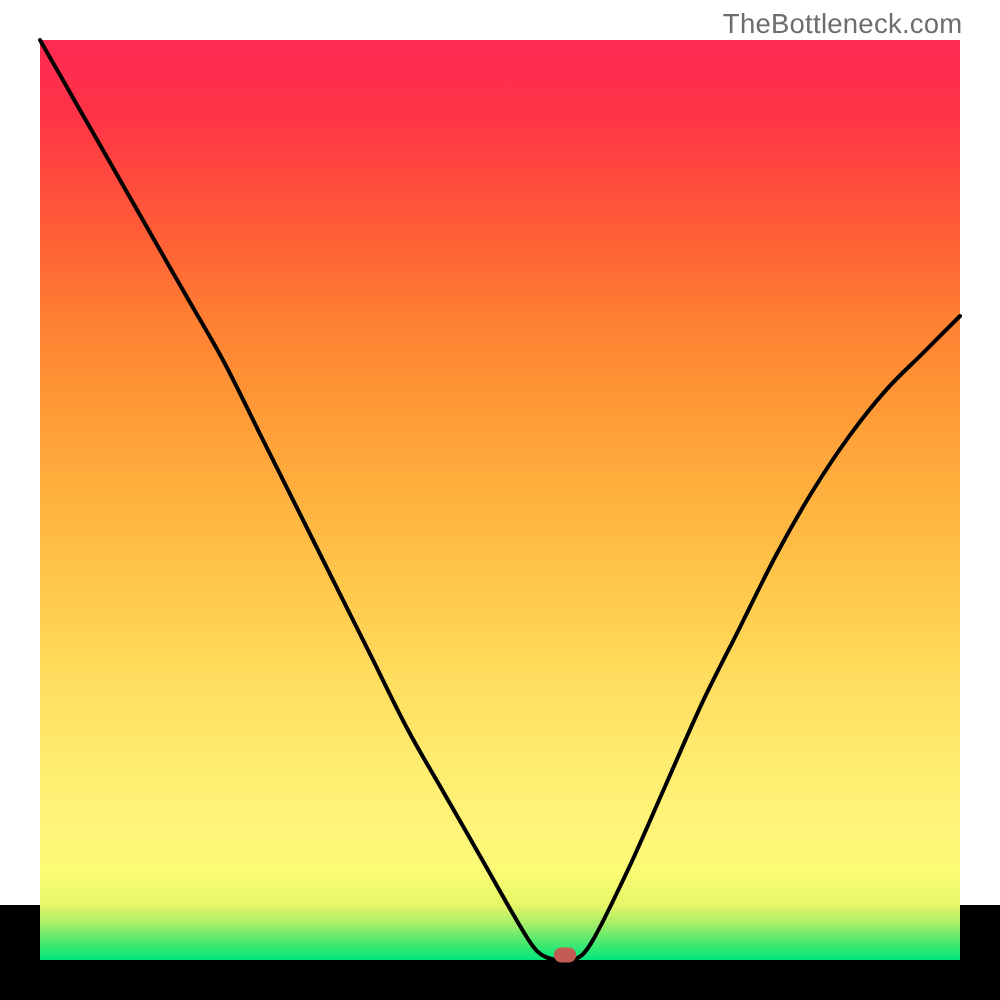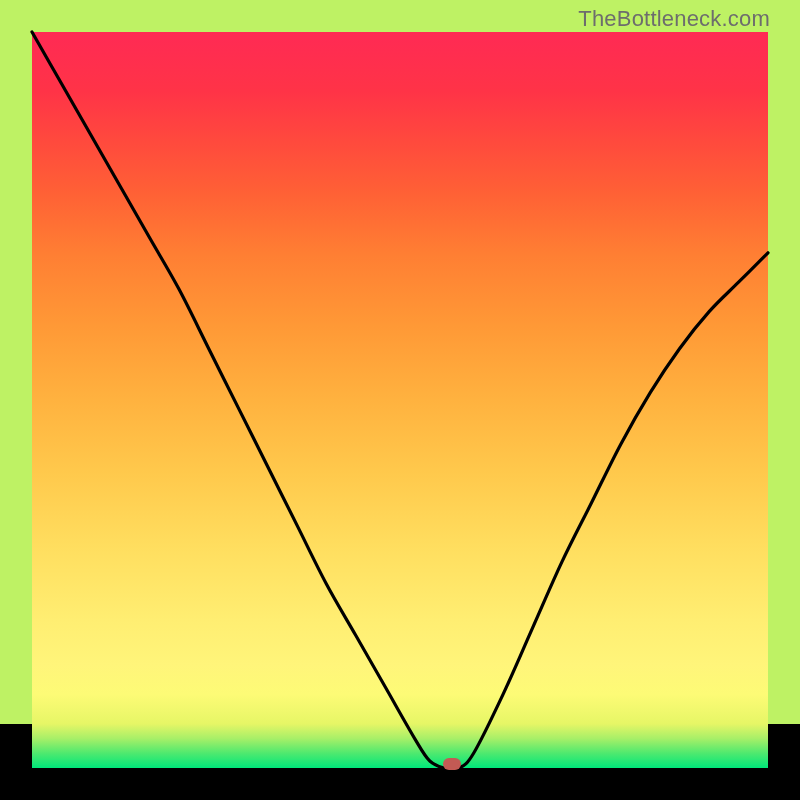--- a/index.html
+++ b/index.html
@@ -8,21 +8,21 @@
     width: 800px;
     height: 800px;
     background: #000;
     overflow: hidden;
     font-family: Arial, Helvetica, sans-serif;
   }
   .frame {
     position: relative;
     width: 800px;
     height: 724px;
-    background: #bef264;
+    background: #ffffff;
   }
   .plot-area {
     position: absolute;
     left: 32px;
     top: 32px;
     width: 736px;
     height: 736px;
     
     background: linear-gradient(
       to top,

